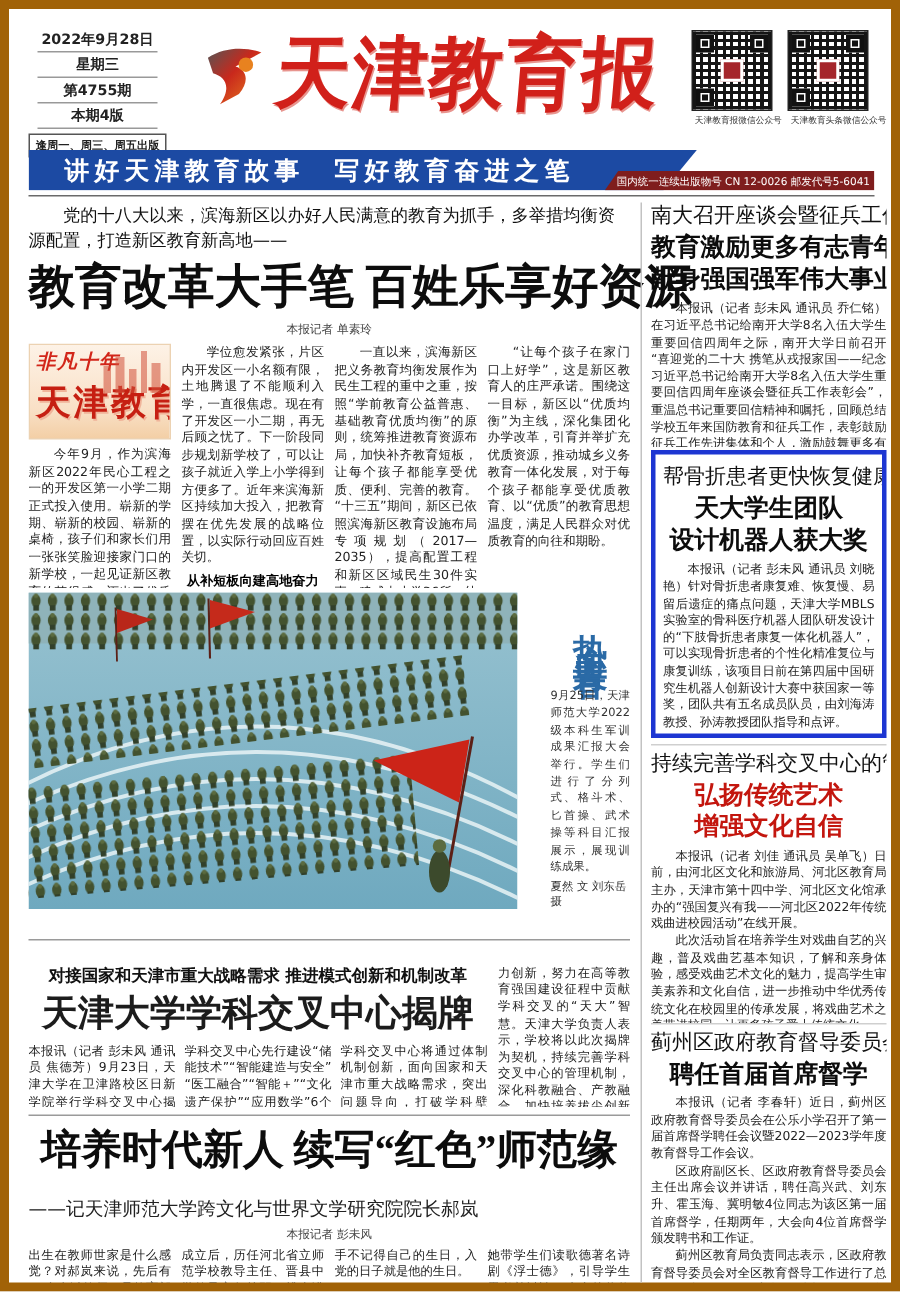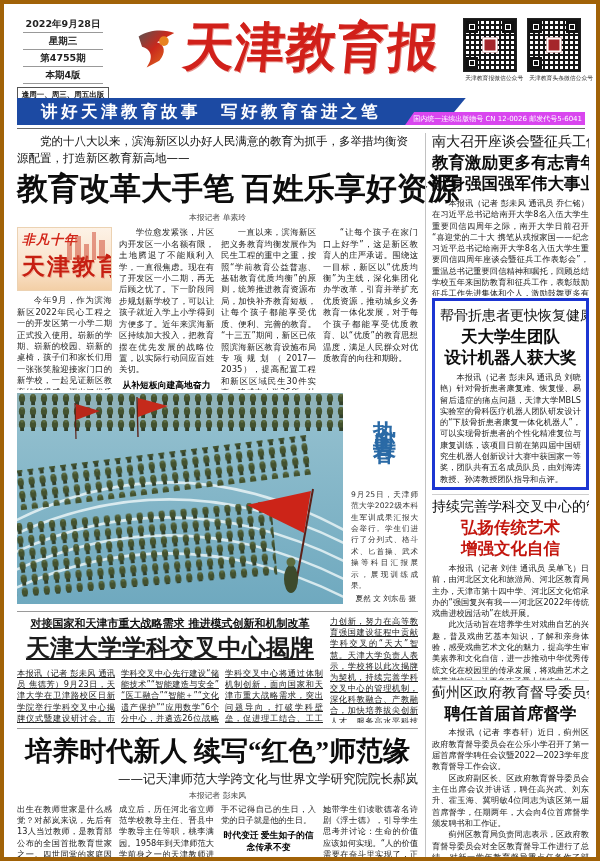--- a/index.html
+++ b/index.html
@@ -1,18 +1,18 @@
 <!DOCTYPE html>
 <html lang="zh"><head>
 <meta charset="utf-8">
 <style>
   * { margin:0; padding:0; box-sizing:border-box; }
   html,body { background:#e9e9e9; }
   body { width:600px; height:861px; font-family:"DejaVu Sans", sans-serif; color:#1c1c1c; }
-  .page { width:600px; height:861px; background:#fff; border:4px solid #a16207; padding:8px 11px 6px 13px; overflow:hidden; position:relative; }
+  .page { width:600px; height:861px; background:#fff; border:6px solid #a16207; padding:8px 11px 6px 13px; overflow:hidden; position:relative; }
 
   
   .mast { display:flex; align-items:flex-start; height:84px; }
   .mast-left { width:92px; text-align:center; font-size:9.5px; font-weight:bold; color:#222; padding-top:4px; }
   .mast-left .dl { padding:1.5px 0; border-bottom:1px solid #999; margin:0 6px; }
   .mast-left .dl:last-of-type { border-bottom:none; }
   .pub-days { border:1px solid #555; font-size:7.5px; font-weight:bold; padding:2px 1px; margin-top:3px; }
   .mast-center { flex:1; display:flex; align-items:center; justify-content:center; padding-top:2px; }
   .mast-title { font-family:"Liberation Serif","DejaVu Serif",serif; font-size:50px; font-weight:bold; color:#d1201a; letter-spacing:1px; transform:skewX(-5deg) scaleY(1.05); text-shadow:1px 1px 0 #e8958f; white-space:nowrap; }
   .logo { width:46px; height:46px; margin-right:4px; }
@@ -25,21 +25,21 @@
   .finder { position:absolute; width:12px; height:12px; border:3px solid #111; background:#fff; }
   .finder::after { content:""; position:absolute; left:1px; top:1px; width:4px; height:4px; background:#111; }
   .f-tl{ left:2px; top:2px; } .f-tr{ right:2px; top:2px; } .f-bl{ left:2px; bottom:2px; }
   .qr-center { position:absolute; left:50%; top:50%; width:15px; height:15px; transform:translate(-50%,-50%); background:#a5262b; border:2px solid #fff; }
   .qr-cap { font-size:6.3px; color:#333; margin-top:2px; white-space:nowrap; transform:scale(.92); }
 
   
   .banner { position:relative; height:27px; margin-top:2px; }
   .banner-main { position:absolute; left:0; top:0; width:79%; height:100%; background:#1c4aa3; clip-path:polygon(0 0,100% 0,95% 100%,0 100%); display:flex; align-items:center; }
   .banner-slogan { color:#fff; font-weight:bold; font-size:16.5px; letter-spacing:3.5px; padding-left:24px; white-space:nowrap; font-family:"Liberation Sans","DejaVu Sans",sans-serif; }
-  .banner-issn { position:absolute; right:0; bottom:0; height:13px; min-width:27%; background:#d946ef; clip-path:polygon(5% 0,100% 0,100% 100%,0 100%); color:#fff; font-size:7px; display:flex; align-items:center; justify-content:center; padding:0 3px 0 8px; white-space:nowrap; }
+  .banner-issn { position:absolute; right:0; bottom:0; height:13px; min-width:27%; background:#7f1d1d; clip-path:polygon(5% 0,100% 0,100% 100%,0 100%); color:#fff; font-size:7px; display:flex; align-items:center; justify-content:center; padding:0 3px 0 8px; white-space:nowrap; }
   .rule { border-top:1.5px solid #6a6a6a; margin-top:3px; }
 
   
   .content { display:flex; gap:7px; margin-top:4px; }
   .main-col { width:401px; }
   .side-col { width:164px; border-left:1px solid #c2c2c2; padding-left:6px; }
 
   
   .lead-intro { font-size:11.5px; line-height:1.45; text-indent:2em; color:#111; }
   .lead-head { font-family:"Liberation Serif","DejaVu Serif",serif; font-size:31px; font-weight:bold; text-align:center; letter-spacing:0px; margin-top:2px; color:#0d0d0d; white-space:nowrap; }
@@ -49,41 +49,41 @@
   .lead-cols p, .body p { text-indent:2em; }
   .subhead { font-weight:bold; font-size:8.8px; text-align:center; font-family:"Liberation Serif","DejaVu Serif",serif; margin:4px 0 2px; text-indent:0 !important; color:#000; }
 
   
   .badge { height:64px; margin-bottom:4px; background:linear-gradient(180deg,#fdf2e6 0%,#f9e0c6 70%,#f3cfa6 100%); border:1px solid #ecd2b2; position:relative; overflow:hidden; padding:3px 4px; }
   .badge-l1 { font-size:13px; font-weight:bold; font-style:italic; color:#d2261a; letter-spacing:1px; }
   .badge-l2 { font-size:23px; font-weight:bold; color:#c61f12; font-family:"Liberation Serif","DejaVu Serif",serif; letter-spacing:2px; text-shadow:1px 1px 0 #f0b49a; margin-top:2px; white-space:nowrap; }
   .badge svg { position:absolute; right:2px; top:2px; opacity:.55; }
 
   
-  .photo-row { display:flex; gap:8px; height:211px; margin-top:3px; }
+  .photo-row { display:flex; gap:22px; height:211px; margin-top:3px; }
   .photo { width:326px; height:211px; flex:none; }
   .photo svg { display:block; width:100%; height:100%; }
   .photo-side { flex:1; display:flex; flex-direction:column; align-items:center; }
   .photo-title { writing-mode:vertical-rl; font-size:23px; font-weight:bold; color:#2a6aa6; letter-spacing:7px; font-family:"Liberation Serif","DejaVu Serif",serif; margin-top:10px; height:118px; }
   .photo-caption { font-size:7.6px; line-height:1.5; text-align:justify; color:#333; margin-top:auto; }
   .photo-credit { font-size:7.6px; color:#333; align-self:flex-end; margin-top:3px; padding-right:2px; }
 
   
-  .tju { border-top:1px solid #9a9a9a; margin-top:7px; padding-top:4px; height:112px; overflow:hidden; display:flex; gap:7px;text-decoration:underline; }
+  .tju { border-top:1px solid #9a9a9a; margin-top:20px; padding-top:16px; height:112px; overflow:hidden; display:flex; gap:7px; }
   .tju-left { width:306px; }
   .tju-kicker { font-size:11px; font-weight:bold; text-align:center; color:#111; }
   .tju-head { font-family:"Liberation Serif","DejaVu Serif",serif; font-size:24px; font-weight:bold; text-align:center; margin-top:1px; white-space:nowrap; }
   .tju-cols { display:flex; gap:6px; height:56px; overflow:hidden; margin-top:4px; font-size:8.2px; line-height:1.35; text-align:justify; }
   .tju-cols .col { flex:1; overflow:hidden; }
   .tju-right { flex:1; overflow:hidden; font-size:8.2px; line-height:1.35; text-align:justify; }
 
   
   .shifan { border-top:1px solid #9a9a9a; margin-top:5px; padding-top:4px; }
   .shifan-head { font-family:"Liberation Serif","DejaVu Serif",serif; font-size:27px; font-weight:bold; text-align:center; white-space:nowrap; color:#0c0c0c; }
-  .shifan-sub { font-size:12.5px; text-align:right; margin-top:2px; color:#222; }
+  .shifan-sub { font-size:12.5px; text-align:left; margin-top:14px; color:#222; }
   .shifan-cols { display:flex; gap:7px; height:88px; overflow:hidden; margin-top:3px; font-size:8.2px; line-height:1.35; text-align:justify; }
   .shifan-cols .col { flex:1; overflow:hidden; }
 
   
   .side-art { overflow:hidden; }
   .kicker { font-size:14px; text-align:center; color:#111; font-weight:500; white-space:nowrap; }
   .side-head { font-family:"Liberation Serif","DejaVu Serif",serif; font-size:16.5px; font-weight:bold; text-align:center; line-height:1.3; margin-top:1px; color:#0c0c0c; white-space:nowrap; }
   .side-head.red { color:#c3160e; }
   .body { font-size:8.2px; line-height:1.38; text-align:justify; color:#222; margin-top:3px; }
   .side-a { height:163px; }

